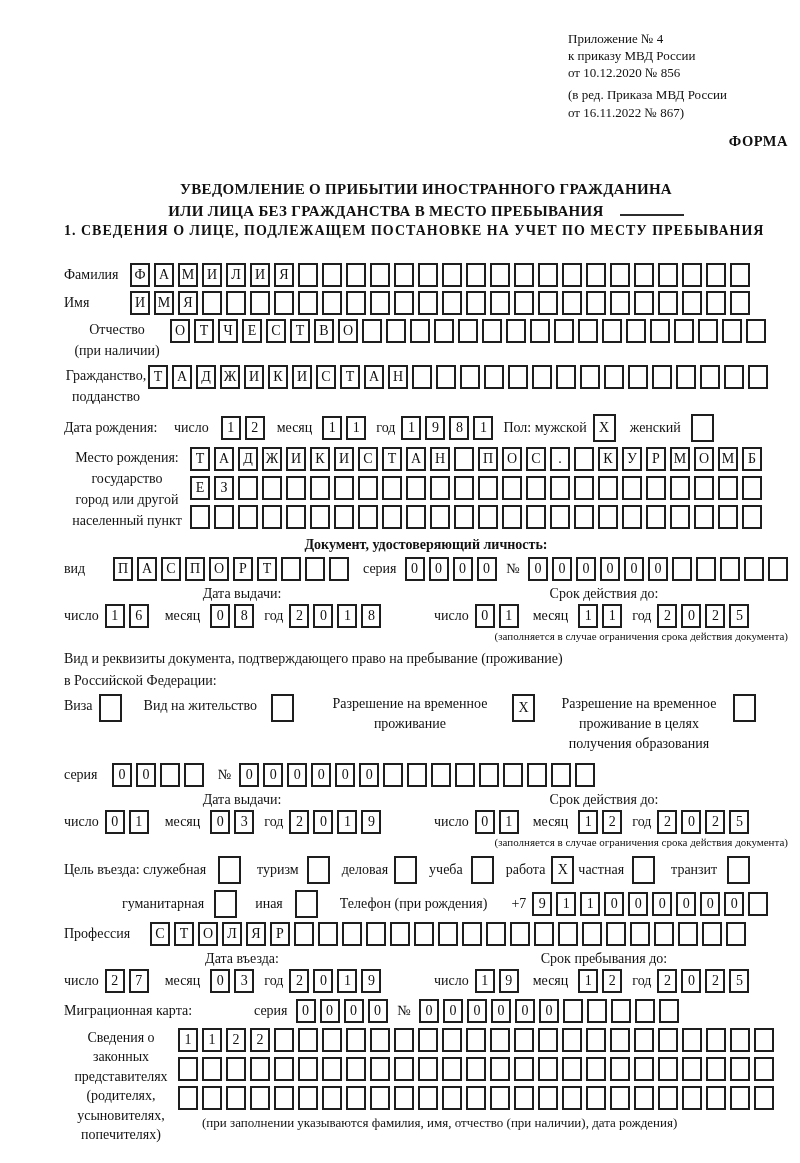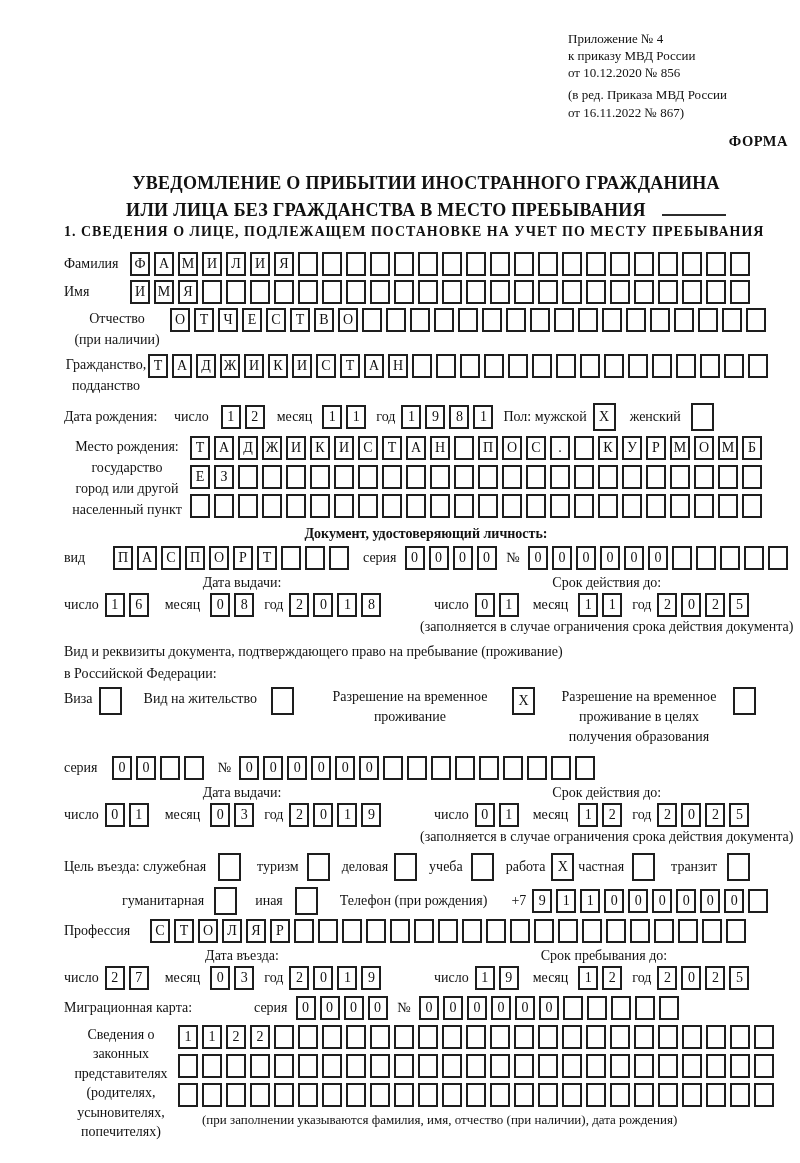--- a/index.html
+++ b/index.html
@@ -9,21 +9,21 @@
     background:#ffffff; color:#111;
     font-family:"Liberation Serif","DejaVu Serif",serif;
     font-size:14px;
   }
   .page { padding:30px 12px 0 64px; }
 
   .annex { width:220px; margin-left:auto; font-size:13px; line-height:1.32; }
   .annex-note { margin-top:5px; }
   .form-label { text-align:right; font-weight:700; font-size:14.5px; margin-top:12px; letter-spacing:.5px; }
 
-  .title { text-align:center; font-weight:700; font-size:18px; line-height:1.5; margin-top:20px; letter-spacing:.3px; }
+  .title { text-align:center; font-weight:700; font-size:15px; line-height:1.5; margin-top:28px; letter-spacing:.3px; }
   .blank-line { display:inline-block; width:64px; height:13px; border-bottom:2.5px solid #2c2c2c; margin-left:16px; }
 
   .section-heading { font-weight:700; font-size:14px; margin-top:0; letter-spacing:1px; white-space:nowrap; }
 
   .row { display:flex; align-items:center; margin-top:4px; }
   .row.top { align-items:flex-start; }
   .lbl { line-height:24px; white-space:nowrap; flex:0 0 auto; }
   .lblcol { line-height:21px; flex:0 0 auto; }
   .lblcol span { display:block;text-align:center; }
 
@@ -38,21 +38,21 @@
   .boxgrid .cells { display:flex; margin-bottom:5px; }
 
   .center-bold { text-align:center; font-weight:700; margin-top:3px; }
   .center2 { display:inline-block; text-align:center; line-height:20px; flex:0 0 auto; }
 
   .date-pair { display:flex; margin-top:5px; }
   .dcol-left { width:356px; flex:0 0 auto; }
   .dcol-right { flex:1; }
   .dtitle { text-align:center; margin-bottom:2px; }
   .dfields { display:flex; align-items:center; }
-  .fill-note { text-align:right; font-size:14px; margin-top:2px; white-space:nowrap; }
+  .fill-note { text-align:right; font-size:11px; margin-top:2px; white-space:nowrap; }
 
   .para { line-height:22px; margin-top:6px; }
   .bottom-note { font-size:13px; margin-top:0; margin-left:24px; white-space:nowrap; }
 
   .ml6 { margin-left:6px; } .ml8 { margin-left:8px; } .ml10 { margin-left:10px; }
   .ml12 { margin-left:12px; } .ml14 { margin-left:14px; } .ml18 { margin-left:18px; }
   .mr6 { margin-right:6px; } .mr8 { margin-right:8px; } .mr10 { margin-right:10px; } .mr12 { margin-right:12px; }
 </style>
 </head>
 <body>
@@ -73,21 +73,21 @@
 
   <div class="title">
     <div>УВЕДОМЛЕНИЕ О ПРИБЫТИИ ИНОСТРАННОГО ГРАЖДАНИНА</div>
     <div>
       <span>ИЛИ ЛИЦА БЕЗ ГРАЖДАНСТВА В МЕСТО ПРЕБЫВАНИЯ</span><span class="blank-line"></span>
     </div>
   </div>
 
   <div class="section-heading">1. СВЕДЕНИЯ О ЛИЦЕ, ПОДЛЕЖАЩЕМ ПОСТАНОВКЕ НА УЧЕТ ПО МЕСТУ ПРЕБЫВАНИЯ</div>
 
-  <div class="row" style="margin-top:12px">
+  <div class="row" style="margin-top:24px">
     <span class="lbl" style="width:66px">Фамилия</span>
     <span class="cells">
         <span class="cell">Ф</span>
         <span class="cell">А</span>
         <span class="cell">М</span>
         <span class="cell">И</span>
         <span class="cell">Л</span>
         <span class="cell">И</span>
         <span class="cell">Я</span>
         <span class="cell"></span>

